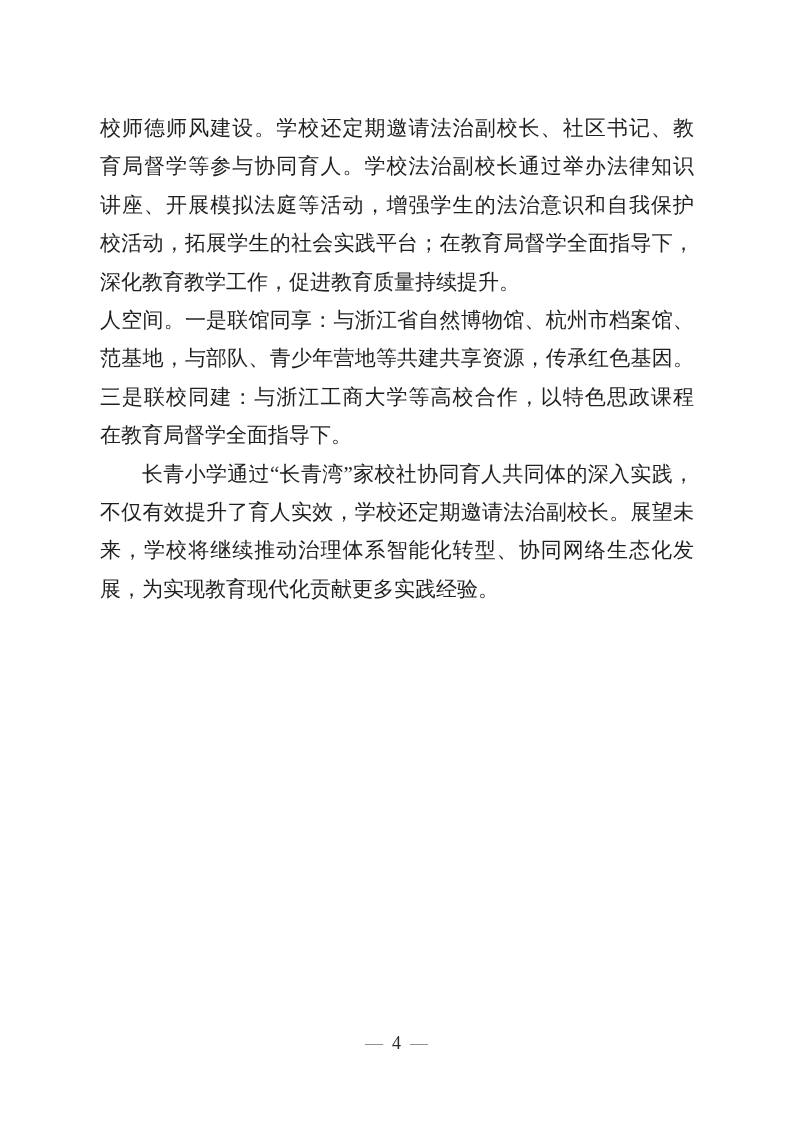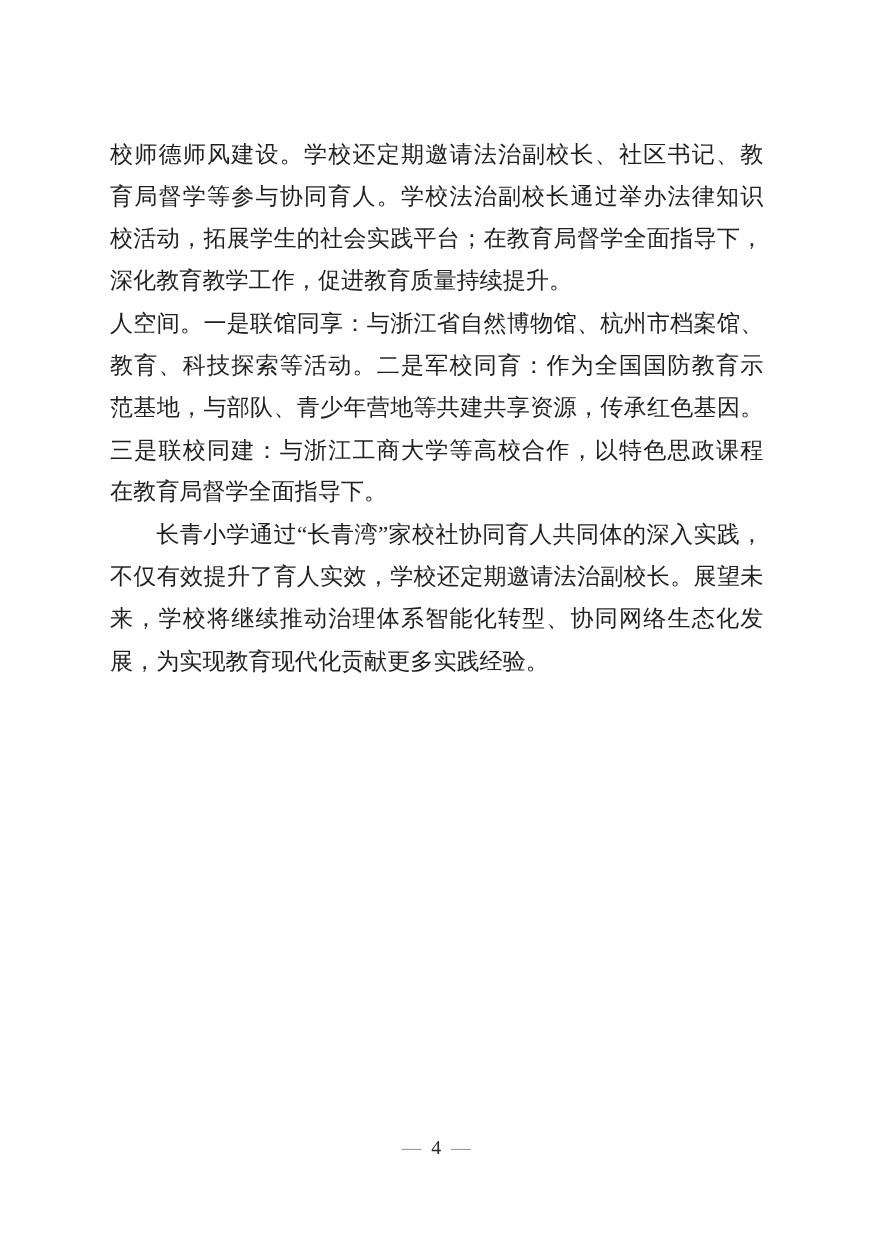--- a/index.html
+++ b/index.html
@@ -11,21 +11,21 @@
     position: relative;
     width: 793px;
     height: 1122px;
     background: #ffffff;
     overflow: hidden;
     font-family: "Liberation Serif", "DejaVu Serif", serif;
   }
   .text-block {
     position: absolute;
     left: 100px;
-    top: 121px;
+    top: 109px;
     width: 594px;
     color: #1f1f1f;
     font-size: 21px;
   }
   .paragraph {
     margin: 0;
     padding: 0;
   }
   .line {
     line-height: 38.4px;
@@ -63,26 +63,26 @@
   }
 </style>
 </head>
 <body>
 
 <div class="page">
   <div class="text-block" id="text-block">
       <div class="paragraph">
         <div class="line"><span class="run">校师德师风建设。学校还定期邀请法治副校长、社区书记、教</span></div>
         <div class="line"><span class="run">育局督学等参与协同育人。学校法治副校长通过举办法律知识</span></div>
+        <div class="line"><span class="run">讲座、开展模拟法庭等活动，增强学生的法治意识和自我保护</span></div>
         <div class="line"><span class="run">校活动，拓展学生的社会实践平台；在教育局督学全面指导下，</span></div>
         <div class="line para-last"><span class="run">深化教育教学工作，促进教育质量持续提升。</span></div>
       </div>
       <div class="paragraph">
         <div class="line"><span class="run">人空间。</span><span class="run-bold">一是</span><span class="run">联馆同享：与浙江省自然博物馆、杭州市档案馆、</span></div>
-        <div class="line"><span class="run">教育、科技探索等活动。</span><span class="run-bold">二是</span><span class="run">军校同育：作为全国国防教育示</span></div>
         <div class="line"><span class="run">范基地，与部队、青少年营地等共建共享资源，传承红色基因。</span></div>
         <div class="line"><span class="run-bold">三是</span><span class="run">联校同建：与浙江工商大学等高校合作，以特色思政课程</span></div>
         <div class="line para-last"><span class="run">在教育局督学全面指导下。</span></div>
       </div>
       <div class="paragraph">
         <div class="line indent-first"><span class="run">长青小学通过“长青湾”家校社协同育人共同体的深入实践，</span></div>
         <div class="line"><span class="run">不仅有效提升了育人实效，学校还定期邀请法治副校长。展望未</span></div>
         <div class="line"><span class="run">来，学校将继续推动治理体系智能化转型、协同网络生态化发</span></div>
         <div class="line para-last"><span class="run">展，为实现教育现代化贡献更多实践经验。</span></div>
       </div>

